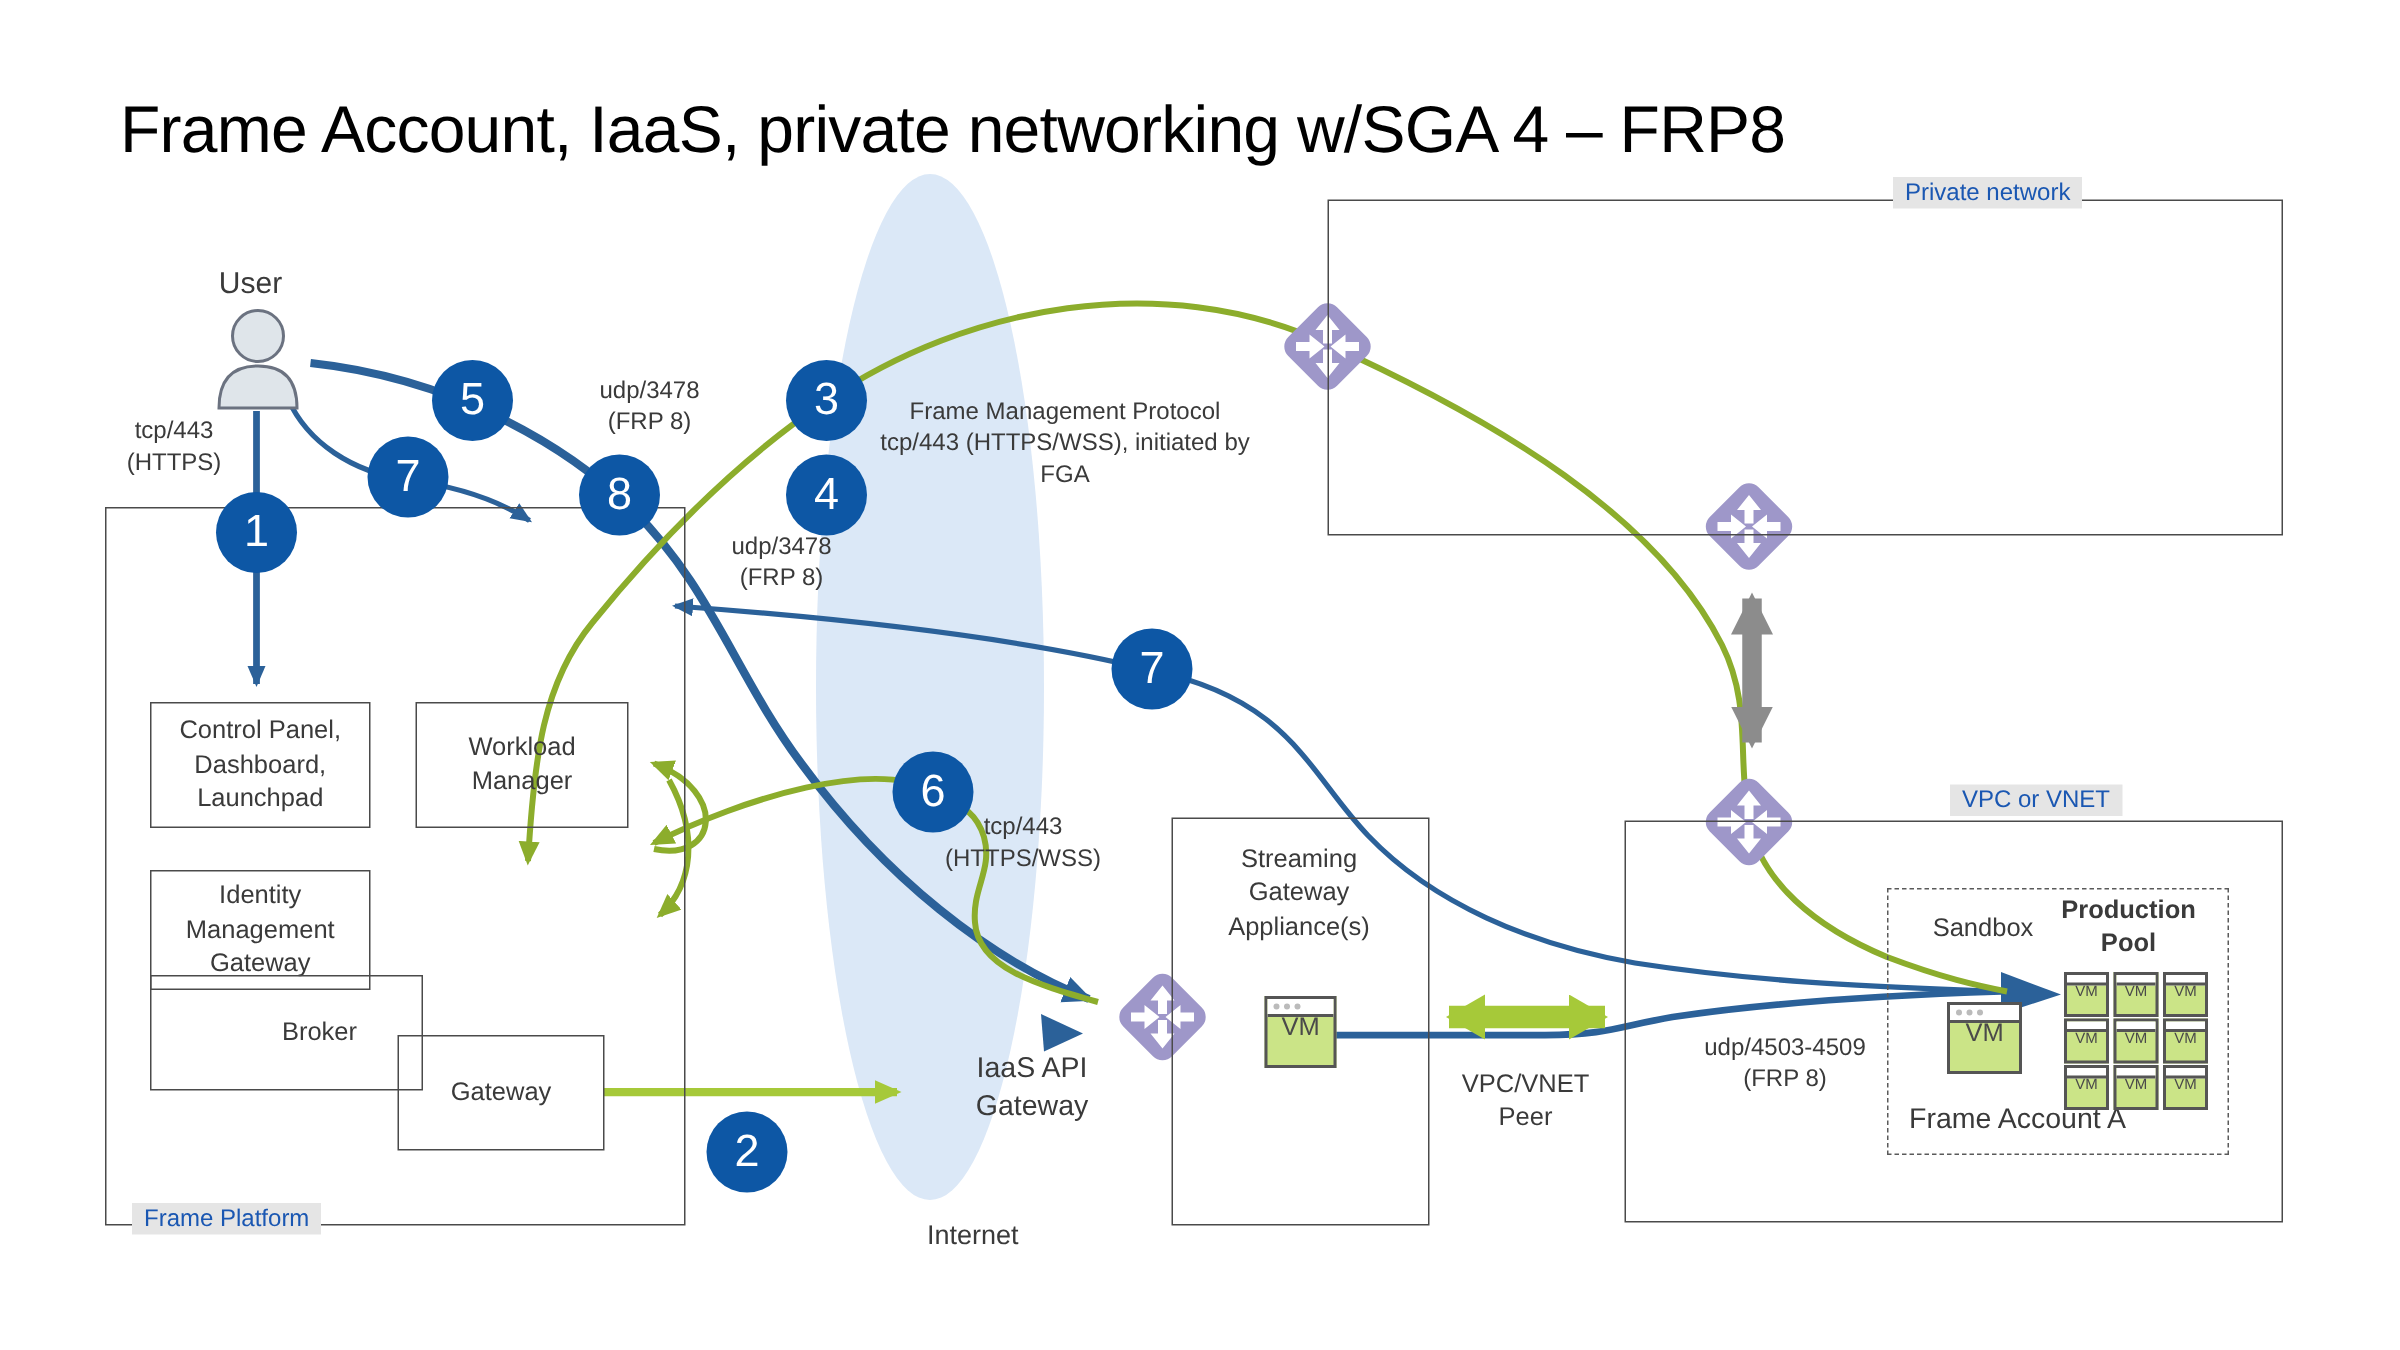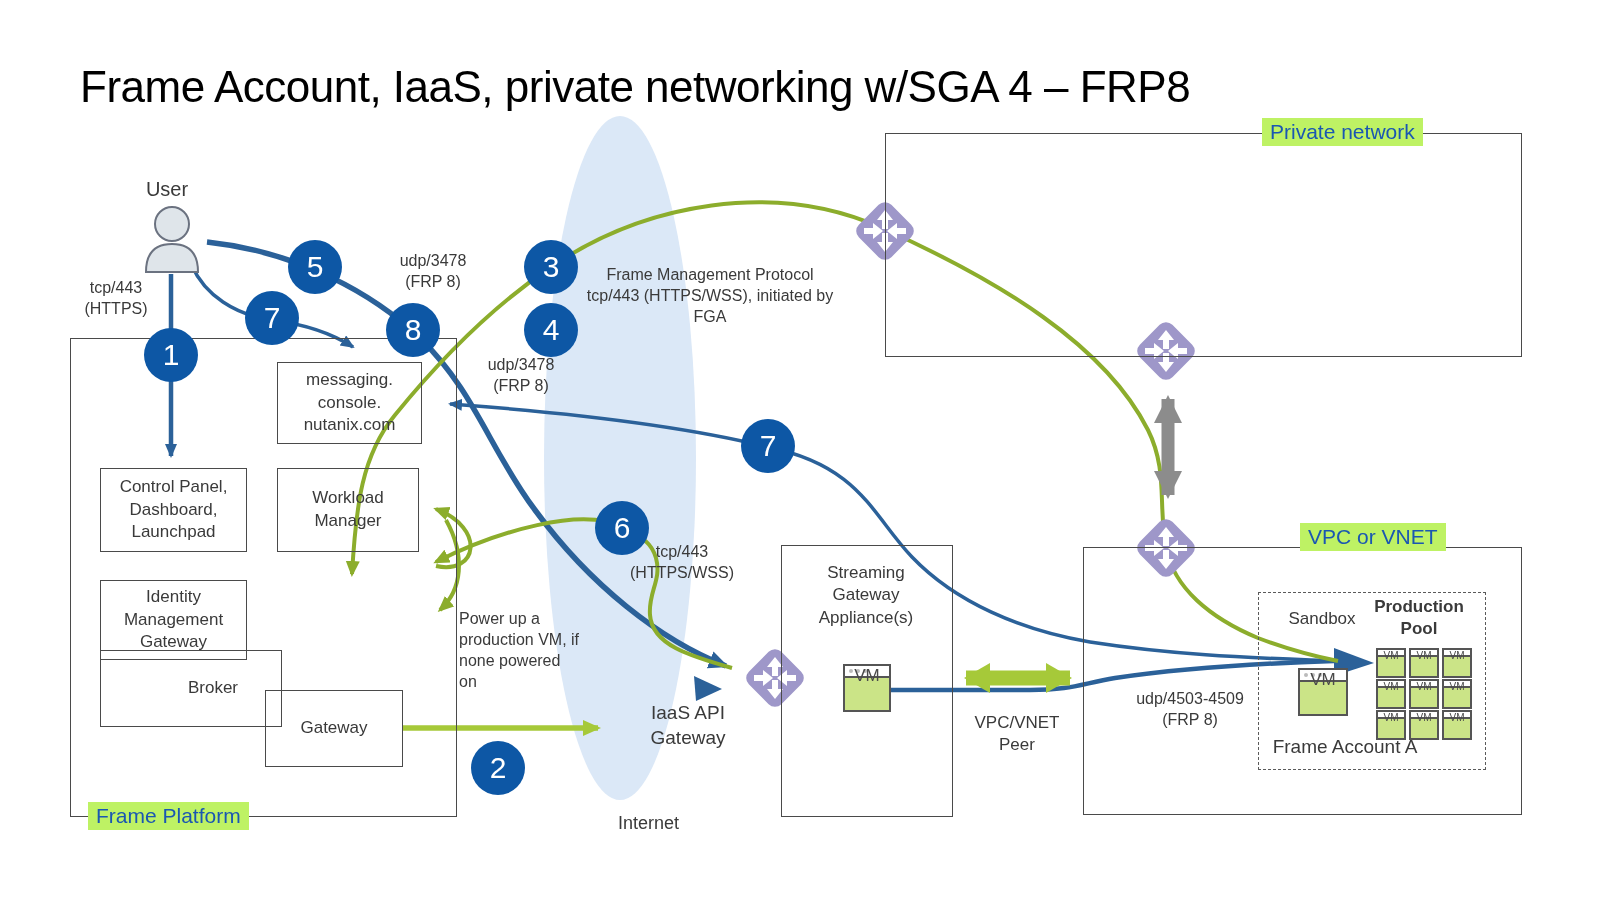--- a/index.html
+++ b/index.html
@@ -2,30 +2,30 @@
 <html><head>
 <meta charset="utf-8">
 <style>
   html,body{margin:0;padding:0;background:#fff;}
   #stage{position:relative;width:1600px;height:900px;background:#fff;overflow:hidden;
          font-family:"Liberation Sans",sans-serif;color:#3a3a3a;}
   #lines{position:absolute;left:0;top:0;z-index:1;}
   .lbl{position:absolute;z-index:3;white-space:pre-line;line-height:1.32;}
   .center{transform:translateX(-50%);text-align:center;}
   .title{font-size:44px;color:#000000;letter-spacing:-0.5px;white-space:nowrap;}
-  .zone-lbl{color:#1a57b2;font-size:21px;background:#bef264;padding:0 8px;white-space:nowrap;z-index:4;}
+  .zone-lbl{color:#1a57b2;font-size:16px;background:#e5e5e5;padding:0 8px;white-space:nowrap;z-index:4;}
   .small{font-size:16px;}
   .node{position:absolute;border:1.6px solid #4a4a4a;display:flex;align-items:center;justify-content:center;
         text-align:center;font-size:17px;line-height:1.35;white-space:pre-line;z-index:3;background:transparent;}
   .bigbox{position:absolute;border:1.6px solid #4a4a4a;z-index:2;background:transparent;}
   .dashedbox{position:absolute;border:1.6px dashed #5a5a5a;z-index:2;}
   .badge{position:absolute;width:54px;height:54px;border-radius:50%;background:#0d57a5;color:#fff;
          display:flex;align-items:center;justify-content:center;font-size:30px;z-index:5;}
   .vm{position:absolute;border:2px solid #555;background:#cbe487;z-index:4;
-      display:flex;align-items:flex-start;justify-content:center;color:#4a4a4a;}
+      display:flex;align-items:center;justify-content:center;color:#4a4a4a;}
   .vm .bar{position:absolute;top:0;left:0;right:0;background:#fff;border-bottom:2px solid #555;}
   .vm .dots{position:absolute;top:3px;left:4px;width:4px;height:4px;border-radius:50%;background:#bbb;
             box-shadow:7px 0 0 #bbb,14px 0 0 #bbb;}
   .vm .vm-txt{position:relative;z-index:1;}
   .vm-big{width:44px;height:44px;font-size:17px;}
   .vm-big .bar{height:10px;}
   .vm-big .vm-txt{margin-bottom:6px;}
   .vm-mini{width:26px;height:26px;font-size:10px;}
   .vm-mini .bar{height:5px;}
   .vm-mini .vm-txt{margin-bottom:3px;}
@@ -115,43 +115,36 @@
   <div class="lbl zone-lbl" style="left:1300px;top:523px;">VPC or VNET</div>
   <div class="lbl" style="left:618px;top:812px;font-size:18px;">Internet</div>
 
   <div class="node" style="left:100px;top:468px;width:145px;height:82px;">Control Panel,
 Dashboard,
 Launchpad</div>
   <div class="node" style="left:100px;top:580px;width:145px;height:78px;">Identity
 Management
 Gateway</div>
   <div class="node" style="left:100px;top:650px;width:136px;height:75px;padding-left:44px;">Broker</div>
-  <div class="node" style="left:277px;top:362px;width:143px;height:80px;">messaging.
-console.
-nutanix.com</div>
   <div class="node" style="left:277px;top:468px;width:140px;height:82px;">Workload
 Manager</div>
   <div class="node" style="left:265px;top:690px;width:136px;height:75px;">Gateway</div>
 
   <div class="lbl center" style="left:167px;top:176px;font-size:20px;">User</div>
   <div class="lbl center small" style="left:116px;top:277px;">tcp/443
 (HTTPS)</div>
   <div class="lbl center small" style="left:433px;top:250px;">udp/3478
 (FRP 8)</div>
   <div class="lbl center small" style="left:521px;top:354px;">udp/3478
 (FRP 8)</div>
   <div class="lbl center small" style="left:710px;top:264px;">Frame Management Protocol
 tcp/443 (HTTPS/WSS), initiated by
 FGA</div>
   <div class="lbl center small" style="left:682px;top:541px;">tcp/443
 (HTTPS/WSS)</div>
-  <div class="lbl small" style="left:459px;top:608px;">Power up a
-production VM, if
-none powered
-on</div>
   <div class="lbl center" style="left:688px;top:700px;font-size:19px;">IaaS API
 Gateway</div>
   <div class="lbl center" style="left:866px;top:562px;font-size:17px;">Streaming
 Gateway
 Appliance(s)</div>
   <div class="lbl center" style="left:1017px;top:712px;font-size:17px;">VPC/VNET
 Peer</div>
   <div class="lbl center small" style="left:1190px;top:688px;">udp/4503-4509
 (FRP 8)</div>
   <div class="lbl center" style="left:1322px;top:608px;font-size:17px;">Sandbox</div>

